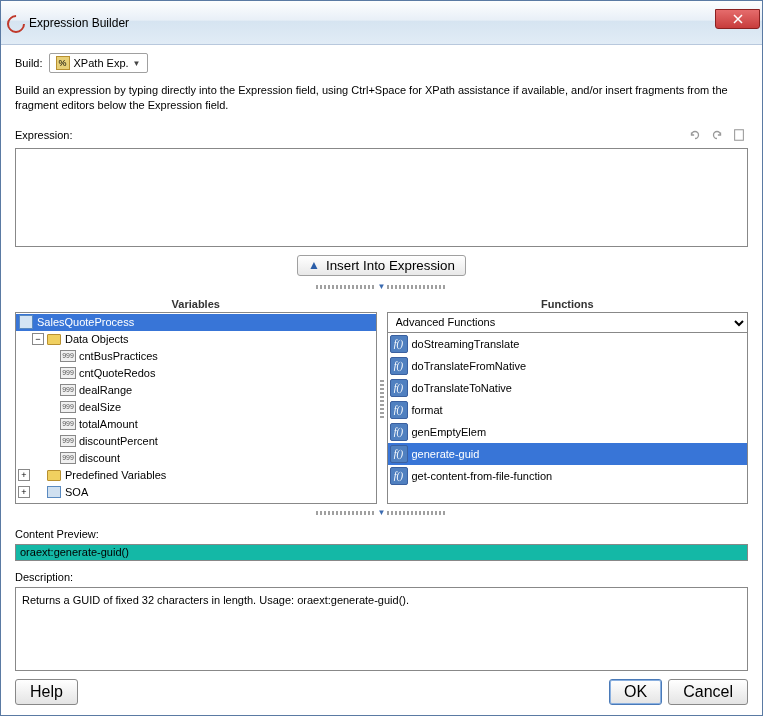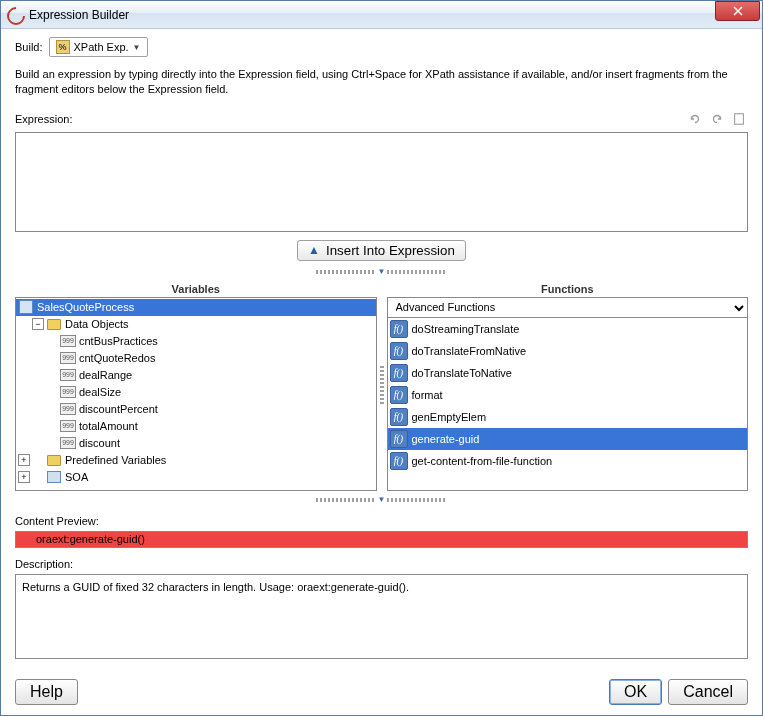--- a/index.html
+++ b/index.html
@@ -1,18 +1,18 @@
 <!DOCTYPE html>
 <html><head>
 <meta charset="utf-8">
 <style>
   * { box-sizing: border-box; margin: 0; padding: 0; }
   body { font-family: Tahoma, Arial, sans-serif; font-size: 11px; background: #f0f0f0; color: #000; }
   .window { width: 763px; height: 716px; background: #fff; border: 1px solid #5a7aa3; display: flex; flex-direction: column; }
-  .titlebar { height: 28px; background: linear-gradient(to bottom, #fdfefe 0%, #e8eff7 45%, #d6e4f1 46%, #e1ecf6 100%); display: flex; align-items: center; padding: 0 0 0 6px; border-bottom: 1px solid #b8c8dd; }
+  .titlebar { height: 44px; background: linear-gradient(to bottom, #fdfefe 0%, #e8eff7 45%, #d6e4f1 46%, #e1ecf6 100%); display: flex; align-items: center; padding: 0 0 0 6px; border-bottom: 1px solid #b8c8dd; }
   .titlebar-icon { width: 16px; height: 16px; margin-right: 6px; position: relative; }
   .titlebar-icon::before { content: ''; position: absolute; width: 14px; height: 14px; border: 2px solid #c0392b; border-radius: 50%; border-top-color: transparent; transform: rotate(45deg); }
   .titlebar-title { flex: 1; font-size: 12px; color: #000; }
   .close-btn { width: 45px; height: 20px; background: linear-gradient(to bottom, #e56c6c, #c73c3c); border: 1px solid #8a2020; border-radius: 0 0 3px 3px; color: #fff; display: flex; align-items: center; justify-content: center; font-size: 14px; margin-right: 2px; margin-top: -8px; cursor: pointer; }
   .content { flex: 1; padding: 8px 14px 10px 14px; display: flex; flex-direction: column; gap: 4px; overflow: hidden; }
   .mode-row { display: flex; align-items: center; gap: 6px; margin-bottom: 6px; }
   .mode-label { color: #000; }
   .mode-dropdown { display: inline-flex; align-items: center; gap: 4px; border: 1px solid #a0a0a0; background: #fff; padding: 2px 6px; border-radius: 2px; cursor: pointer; }
   .mode-dropdown-icon { width: 14px; height: 14px; display: inline-flex; align-items: center; justify-content: center; background: #e8d078; border: 1px solid #b89030; font-size: 9px; }
   .mode-caret { font-size: 8px; color: #444; }
@@ -45,21 +45,21 @@
   .splitter-v { width: 10px; display: flex; flex-direction: column; align-items: center; justify-content: center; }
   .splitter-v-dots { height: 40px; width: 4px; background: repeating-linear-gradient(to bottom, #a0a0a0 0 2px, transparent 2px 4px); }
   .func-panel-content { flex: 1; display: flex; flex-direction: column; border: 1px solid #888; }
   .func-cat-select { width: 100%; border: none; border-bottom: 1px solid #888; background: #fff; padding: 2px 4px; font-family: inherit; font-size: 11px; height: 20px; }
   .func-list { flex: 1; overflow-y: scroll; background: #fff; }
   .func-item { display: flex; align-items: center; height: 22px; padding: 0 2px; cursor: pointer; }
   .func-item.selected { background: #3875d7; color: #fff; }
   .func-icon { width: 18px; height: 18px; display: inline-flex; align-items: center; justify-content: center; background: #5080c0; color: #fff; font-style: italic; font-size: 10px; border-radius: 2px; margin-right: 4px; font-family: serif; border: 1px solid #3a60a0; }
   .func-icon.sel { background: #5080c0; }
   .section-label { margin-top: 6px; color: #000; }
-  .preview-box { width: 100%; border: 1px solid #888; background: #ef4444; padding: 2px 20px; height: 17px; font-family: inherit; font-size: 11px; }
+  .preview-box { width: 100%; border: 1px solid #888; background: #14b8a6; padding: 2px 4px; height: 17px; font-family: inherit; font-size: 11px; }
   .desc-box { width: 100%; height: 85px; border: 1px solid #888; background: #fff; padding: 6px; font-family: inherit; font-size: 11px; resize: none; overflow: auto; }
   .footer { display: flex; align-items: center; justify-content: space-between; padding: 4px 0 0 0; margin-top: auto; }
   .btn { border: 1px solid #888; background: linear-gradient(to bottom, #fff, #e4e4e4); padding: 3px 14px; border-radius: 3px; cursor: pointer; font-family: inherit; font-size: 16px; }
   .btn.primary { border: 1px solid #4a7ab8; box-shadow: 0 0 0 1px #8ab0e0 inset; }
   .footer-right { display: flex; gap: 6px; }
   ::-webkit-scrollbar { width: 16px; }
   ::-webkit-scrollbar-track { background: #f0f0f0; }
   ::-webkit-scrollbar-thumb { background: #c4c4c4; border: 1px solid #a0a0a0; border-radius: 2px; }
 </style>
 </head>
@@ -181,30 +181,30 @@
                 </span>
                 <span>dealSize</span>
               </div>
               <div class="tree-row">
                 <span class="tree-spacer"></span>
                 <span class="tree-spacer"></span>
                 <span class="tree-spacer"></span>
                 <span class="tree-icon">
                   <span class="var-icon">999</span>
                 </span>
+                <span>totalAmount</span>
+              </div>
+              <div class="tree-row">
+                <span class="tree-spacer"></span>
+                <span class="tree-spacer"></span>
+                <span class="tree-spacer"></span>
+                <span class="tree-icon">
+                  <span class="var-icon">999</span>
+                </span>
                 <span>discountPercent</span>
-              </div>
-              <div class="tree-row">
-                <span class="tree-spacer"></span>
-                <span class="tree-spacer"></span>
-                <span class="tree-spacer"></span>
-                <span class="tree-icon">
-                  <span class="var-icon">999</span>
-                </span>
-                <span>totalAmount</span>
               </div>
               <div class="tree-row">
                 <span class="tree-spacer"></span>
                 <span class="tree-spacer"></span>
                 <span class="tree-spacer"></span>
                 <span class="tree-icon">
                   <span class="var-icon">999</span>
                 </span>
                 <span>discount</span>
               </div>

